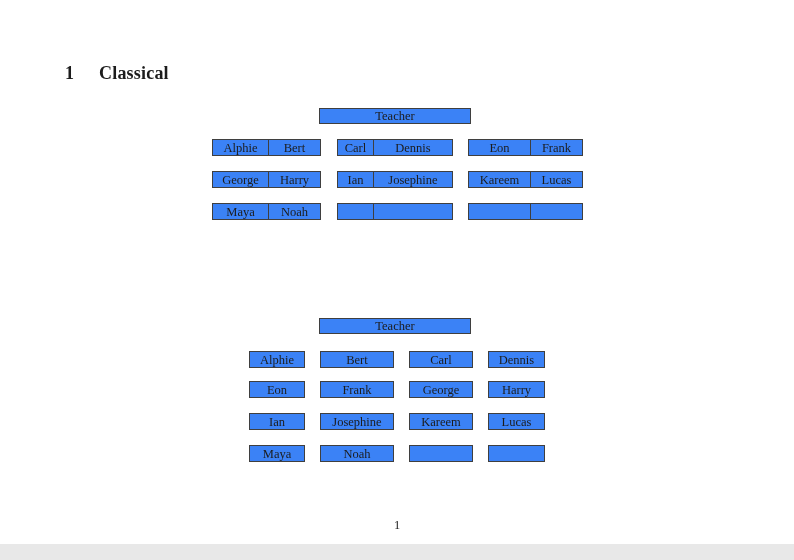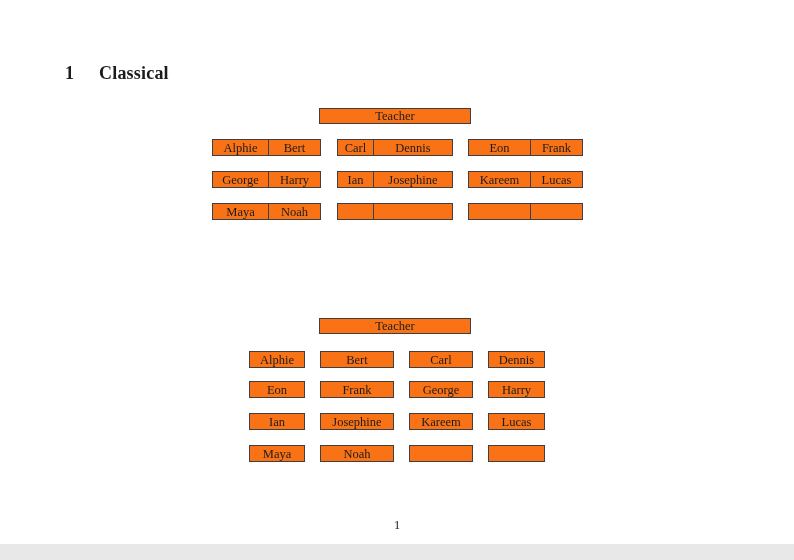--- a/index.html
+++ b/index.html
@@ -23,21 +23,21 @@
     white-space:nowrap;
   }
   .sec-num{display:inline-block;min-width:34px;}
   .box{
     position:absolute;
     height:17px;
     border:1px solid #3f3f3f;
     box-sizing:border-box;
     display:flex;
     align-items:center;
-    background:#f97316;
+    background:#3b82f6;
   }
   .teacher{justify-content:center;}
   .box, .seat{
     font-size:12.5px;
     line-height:14px;
   }
   .pair{padding:0;}
   .seat{
     height:100%;
     box-sizing:border-box;

